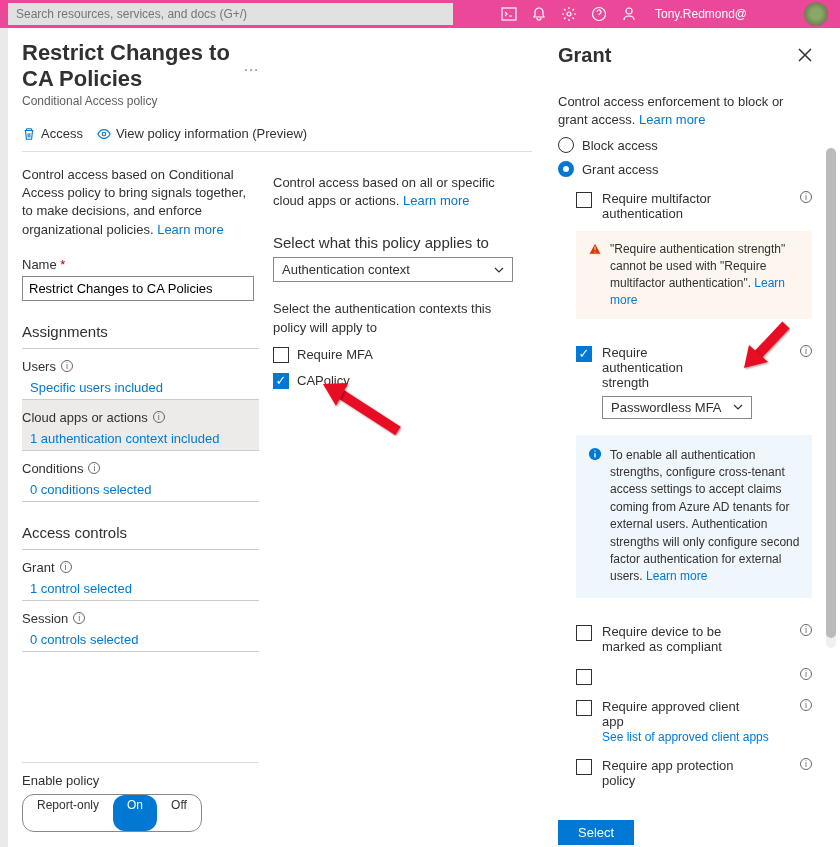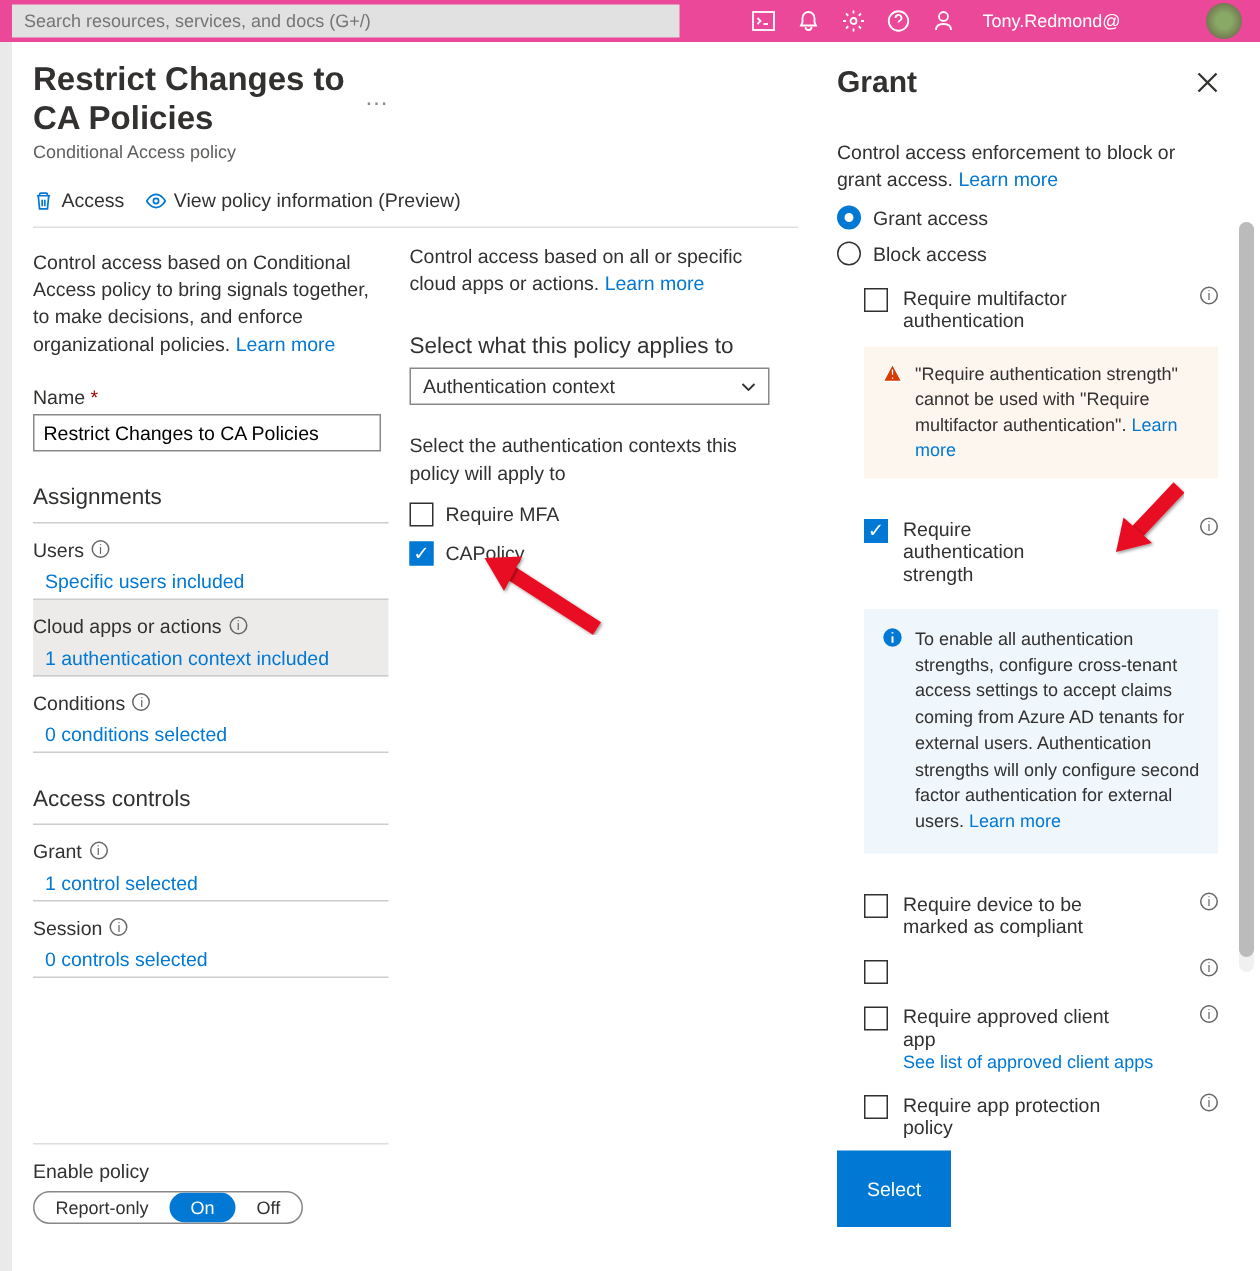--- a/index.html
+++ b/index.html
@@ -7,21 +7,21 @@
   .topbar { background: #ec4899; height: 28px; display: flex; align-items: center; padding: 0 8px; }
   .search-box { background: #e1e1e1; border: none; height: 22px; width: 445px; padding: 0 8px; font-size: 12px; }
   .top-icons { display: flex; align-items: center; gap: 14px; margin-left: 48px; }
   .top-icons svg { color: #fff; }
   .user-label { color: #fff; font-size: 12px; margin-left: 18px; }
   .avatar { width: 24px; height: 24px; border-radius: 50%; background: radial-gradient(circle,#8a6 30%,#654); margin-left: auto; margin-right: 4px; }
   .main-wrap { display: flex; }
   .left-rail { width: 8px; background: #eaeaea; height: 820px; }
   .content { flex: 1; display: flex; }
   .col1 { width: 265px; padding: 12px 14px 0 14px; position: relative; }
-  .col2 { width: 265px; padding: 12px 14px 0 0; }
+  .col2 { width: 265px; padding: 24px 14px 0 0; }
   .col3 { flex: 1; padding: 16px 28px 0 20px; position: relative; }
   .breadcrumb { font-size: 13px; margin-bottom: 14px; }
   .breadcrumb a { color: #0078d4; text-decoration: none; }
   .breadcrumb .sep { color: #999; margin: 0 4px; }
   .page-title-row { display: flex; align-items: center; gap: 10px; }
   .page-title { font-size: 22px; font-weight: 600; }
   .subtitle { color: #605e5c; font-size: 12px; margin-top: 2px; }
   .toolbar { display: flex; gap: 14px; align-items: center; margin-top: 18px; padding-bottom: 10px; border-bottom: 1px solid #e1dfdd; }
   .toolbar-btn { display: flex; align-items: center; gap: 5px; font-size: 13px; cursor: pointer; }
   .intro-text { font-size: 13px; line-height: 1.4; margin-top: 14px; }
@@ -47,24 +47,24 @@
   .grant-row { display: flex; align-items: flex-start; gap: 10px; margin-top: 14px; font-size: 13px; }
   .grant-row .chk { flex-shrink: 0; margin-top: 1px; }
   .info-right { margin-left: auto; }
   .warn-box { background: #fdf6ef; padding: 10px 12px; margin-top: 10px; font-size: 12px; line-height: 1.4; display: flex; gap: 8px; }
   .warn-ic { color: #d83b01; flex-shrink: 0; margin-top: 1px; }
   .auth-str-dd { border: 1px solid #8a8886; padding: 3px 8px; font-size: 13px; width: 150px; display: flex; justify-content: space-between; align-items: center; margin: 6px 0 0 26px; cursor: pointer; }
   .info-box { background: #eff6fc; padding: 12px; margin-top: 16px; font-size: 12px; line-height: 1.45; display: flex; gap: 8px; }
   .info-box .iico { color: #0078d4; flex-shrink: 0; }
   .col3 .link-sub { color: #0078d4; font-size: 12px; margin-left: 26px; cursor: pointer; }
   .footer-bar { border-top: 1px solid #ddd; padding: 10px 0 0 0; margin-top: 10px; }
-  .toggle3 { border: 1px solid #8a8886; border-radius: 12px; display: inline-flex; height: 22px; font-size: 12px; overflow: hidden; margin-top: 6px; }
+  .toggle3 { border: 1px solid #8a8886; border-radius: 12px; display: inline-flex; height: 38px; font-size: 12px; overflow: hidden; margin-top: 6px; }
   .toggle3 span { padding: 3px 14px; cursor: pointer; }
   .toggle3 .on { background: #0078d4; color: #fff; border-radius: 12px; }
-  .select-btn { background: #0078d4; color: #fff; padding: 18px 20px; font-size: 13px; cursor: pointer; margin-top: 8px; display: inline-block; }
+  .select-btn { background: #0078d4; color: #fff; padding: 5px 20px; font-size: 13px; cursor: pointer; margin-top: 32px; display: inline-block; }
   .red-arrow { position: absolute; pointer-events: none; }
   .scrollbar-track { position: absolute; right: 4px; top: 120px; width: 10px; height: 500px; background: #f0f0f0; border-radius: 5px; }
   .scrollbar-thumb { background: #bbb; width: 100%; height: 490px; border-radius: 5px; }
   .dots { color: #888; font-size: 16px; cursor: pointer; }
 </style>
 </head>
 <body>
 
 <div class="topbar">
   <input class="search-box" placeholder="Search resources, services, and docs (G+/)" style="">
@@ -219,26 +219,26 @@
   <svg class="close-x" width="14" height="14" viewBox="0 0 14 14" fill="none" stroke="#323130" stroke-width="1.5">
           <path d="M1 1l12 12M13 1L1 13"></path>
         </svg>
 
   <div class="intro-text" style="margin-top:26px">
     <span>Control access enforcement to block or grant access.</span>
     <a class="link">Learn more</a>
   </div>
 
   <div class="radio-row">
+    <span class="radio"></span>
+          <span>Block access</span>
+  </div>
+  <div class="radio-row">
     <span class="radio checked"></span>
           <span>Grant access</span>
-  </div>
-  <div class="radio-row">
-    <span class="radio"></span>
-          <span>Block access</span>
   </div>
 
   <div class="grant-row" style="margin-left:18px">
     <span class="chk"></span>
           <span style="max-width:120px">Require multifactor authentication</span>
     <span class="info-ic info-right">i</span>
   </div>
 
   <div class="warn-box" style="margin-left:18px">
     <svg class="warn-ic" width="14" height="14" viewBox="0 0 16 16" fill="#d83b01">
@@ -254,20 +254,26 @@
     <svg class="red-arrow" style="left:165px;top:-25px" width="50" height="50" viewBox="0 0 50 50">
             <defs>
               <filter id="s2">
                 <feDropShadow dx="1" dy="1" stdDeviation="1" flood-opacity="0.4"></feDropShadow>
               </filter>
             </defs>
             <path d="M45 5 L12 40" stroke="#e81123" stroke-width="10" filter="url(#s2)"></path>
             <path d="M3 48 L8 25 L27 42 Z" fill="#e81123" filter="url(#s2)"></path>
           </svg>
   </div>
+  <div class="auth-str-dd" style="margin-left:44px">
+    <span>Passwordless MFA</span>
+    <svg width="10" height="10" viewBox="0 0 10 10" fill="none" stroke="#323130" stroke-width="1.2">
+            <path d="M1 3l4 4 4-4"></path>
+          </svg>
+  </div>
 
   <div class="info-box" style="margin-left:18px">
     <svg class="iico" width="14" height="14" viewBox="0 0 16 16" fill="#0078d4">
             <circle cx="8" cy="8" r="7"></circle>
             <path d="M8 7v5M8 4v1" stroke="#fff" stroke-width="1.5"></path>
           </svg>
     <div><span>To enable all authentication strengths, configure cross-tenant access settings to accept claims coming from Azure AD tenants for external users. Authentication strengths will only configure second factor authentication for external users.</span> <a class="link">Learn more</a></div>
   </div>
 
   <div class="grant-row" style="margin-left:18px;margin-top:26px">

